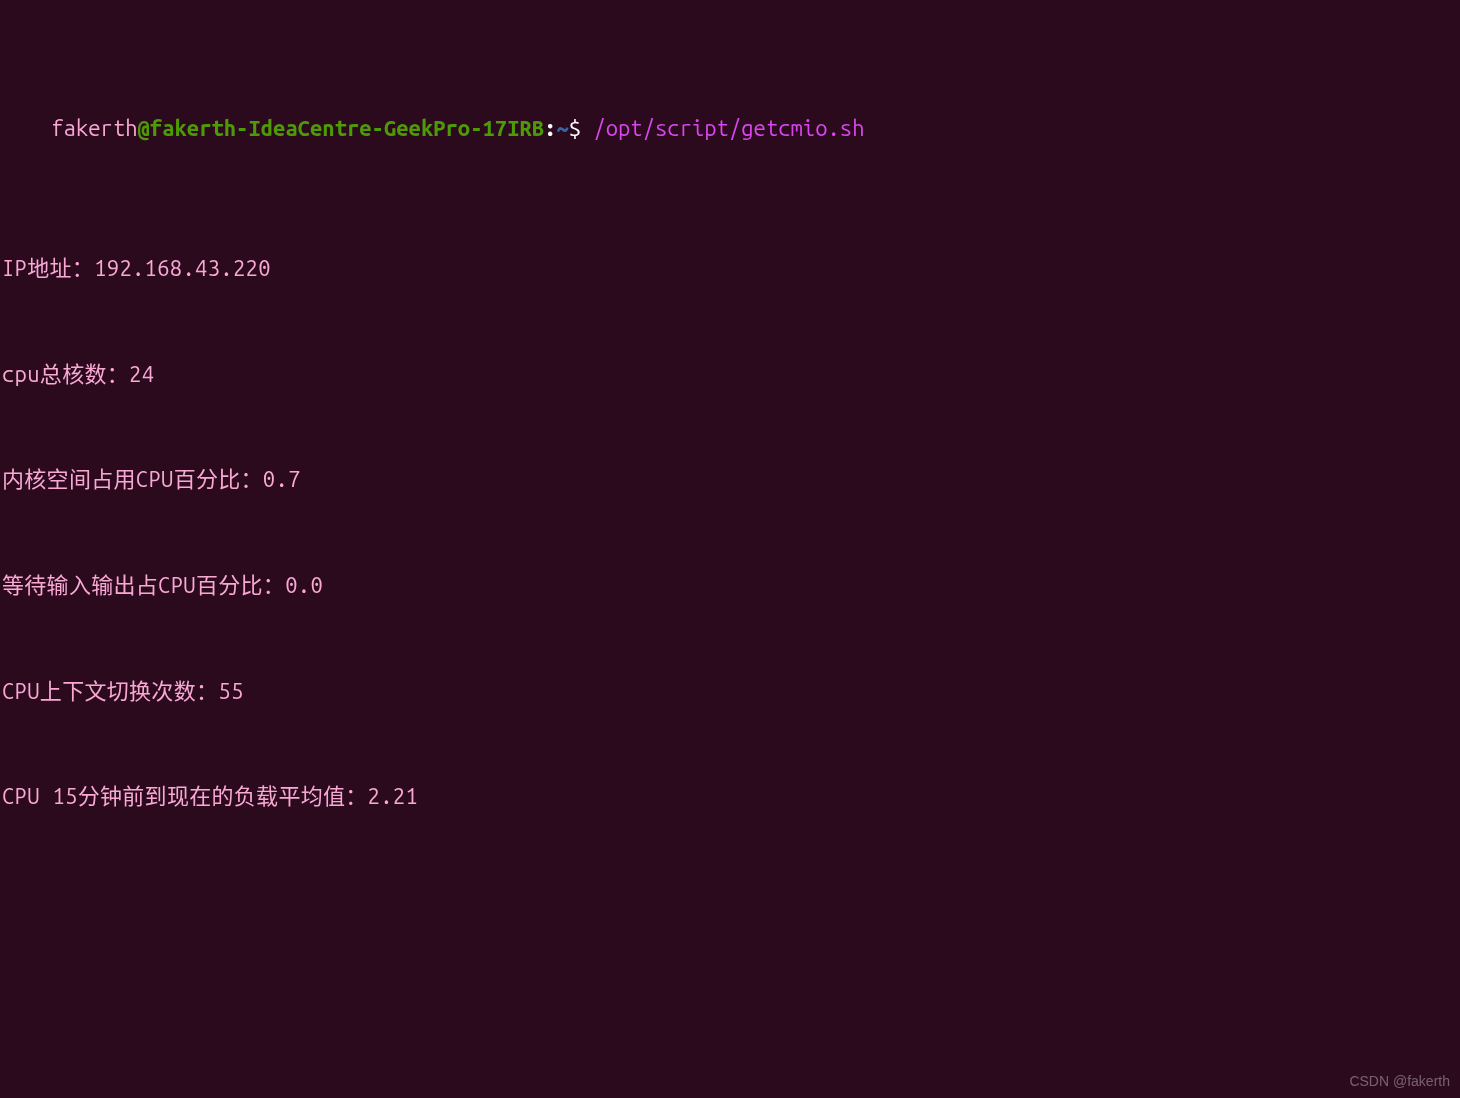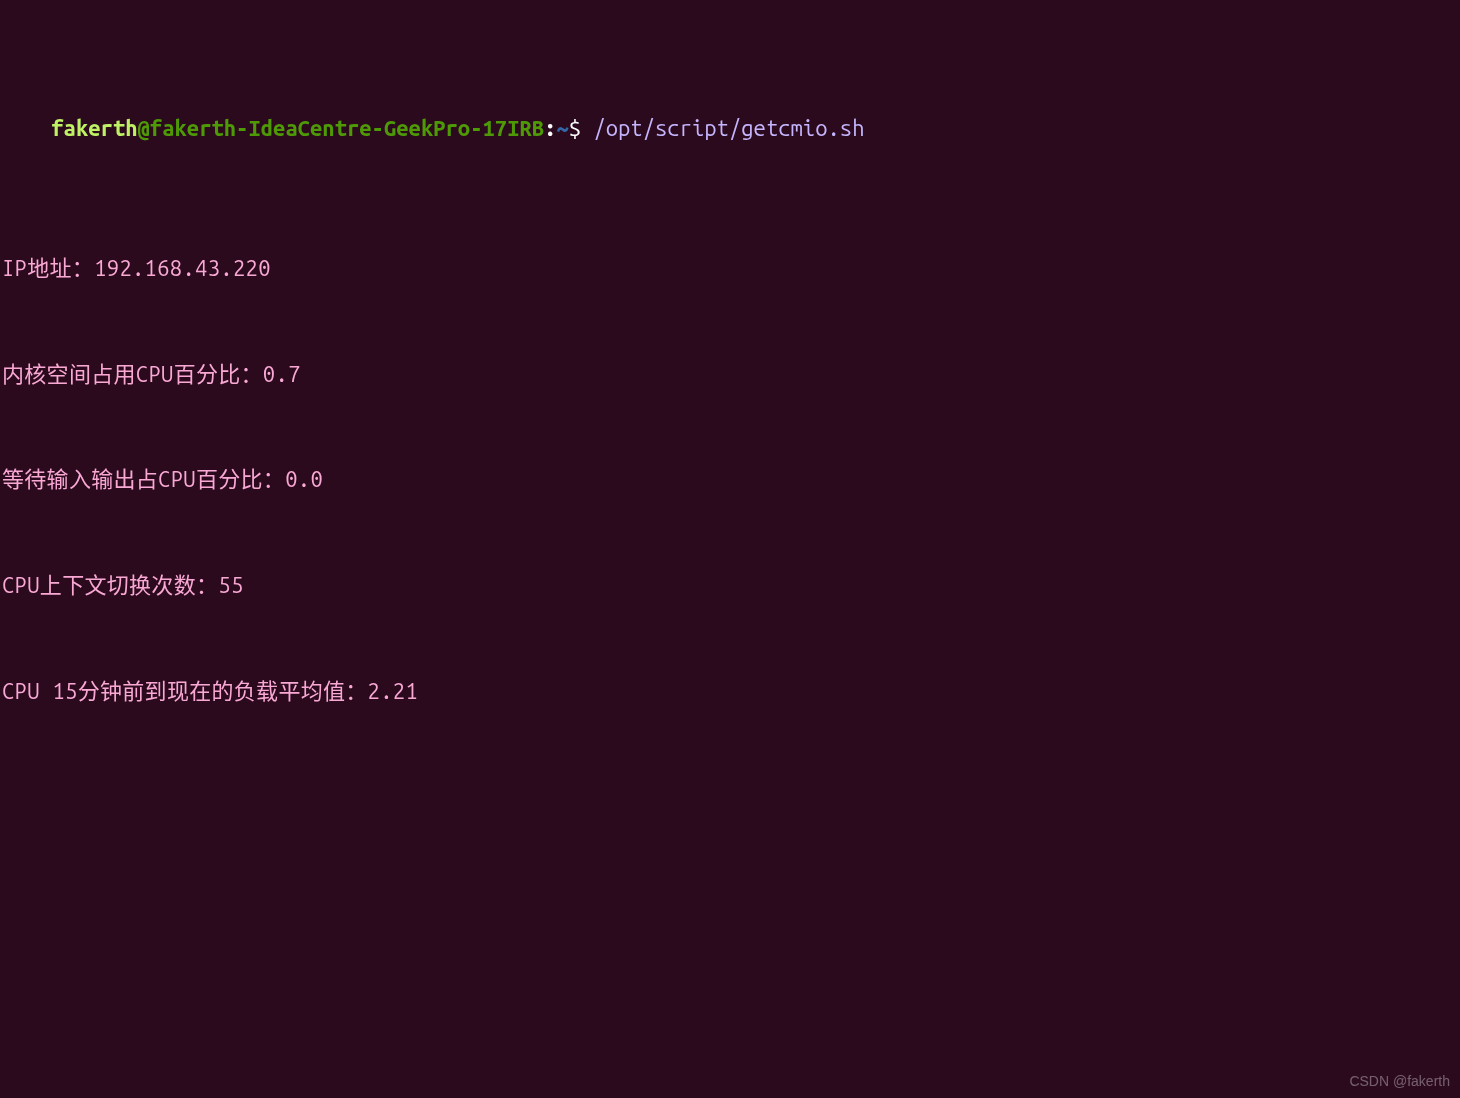--- a/index.html
+++ b/index.html
@@ -11,46 +11,47 @@
       line-height: 1.6;
       padding: 4px 2px;
       width: 1460px;
       height: 1098px;
       overflow: hidden;
       position: relative;
     }
     .terminal {
       white-space: pre;
     }
-    .prompt-user { color: #bef264; font-weight: bold; }
+    .prompt-user { color: #f9a8d4; font-weight: normal; }
     .prompt-host { color: #4e9a06; font-weight: bold; }
     .prompt-colon { color: #ffffff; font-weight: bold; }
     .prompt-path { color: #3465a4; font-weight: bold; }
     .prompt-dollar { color: #ffffff; }
-    .cmd { color: #c4b5fd; }
+    .cmd { color: #d946ef; }
     .output-line { color: #f9a8d4; letter-spacing: 0.3px; }
     .watermark {
       position: absolute;
       bottom: 6px;
       right: 10px;
       color: rgba(255,255,255,0.35);
       font-size: 14px;
       font-family: sans-serif;
       margin-top: 48px;
     }
     .line { display: block; }
   </style>
 </head>
 <body>
 
 <div class="terminal">
   <span class="line">
     <span class="prompt-user">fakerth</span><span class="prompt-host">@</span><span class="prompt-host">fakerth-IdeaCentre-GeekPro-17IRB</span><span class="prompt-colon">:</span><span class="prompt-path">~</span><span class="prompt-dollar">$ </span><span class="cmd">/opt/script/getcmio.sh</span>
   </span>
   <span class="line output-line">IP地址：192.168.43.220</span>
+  <span class="line output-line">cpu总核数：24</span>
   <span class="line output-line">内核空间占用CPU百分比：0.7</span>
   <span class="line output-line">等待输入输出占CPU百分比：0.0</span>
   <span class="line output-line">CPU上下文切换次数：55</span>
   <span class="line output-line">CPU 15分钟前到现在的负载平均值：2.21</span>
   
   
   
   
   
   

